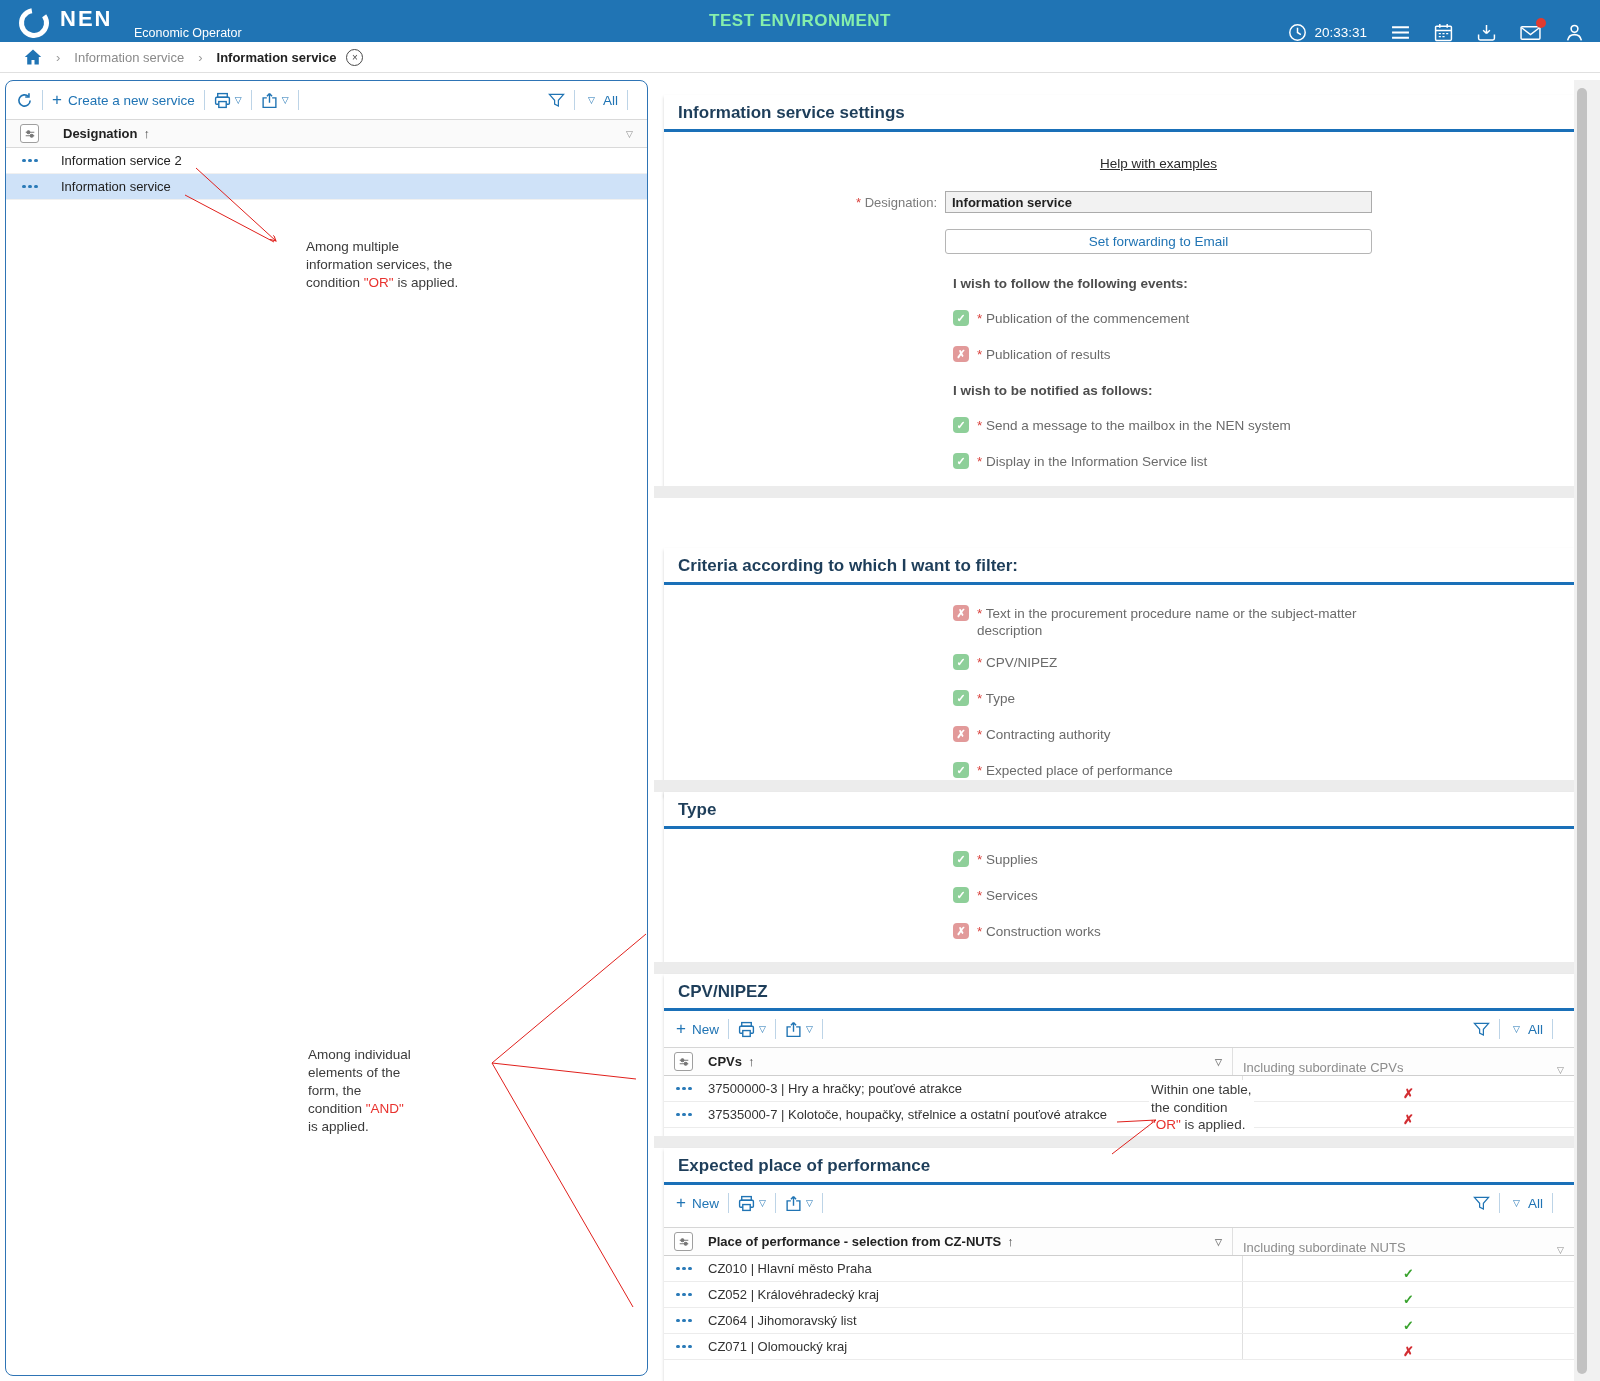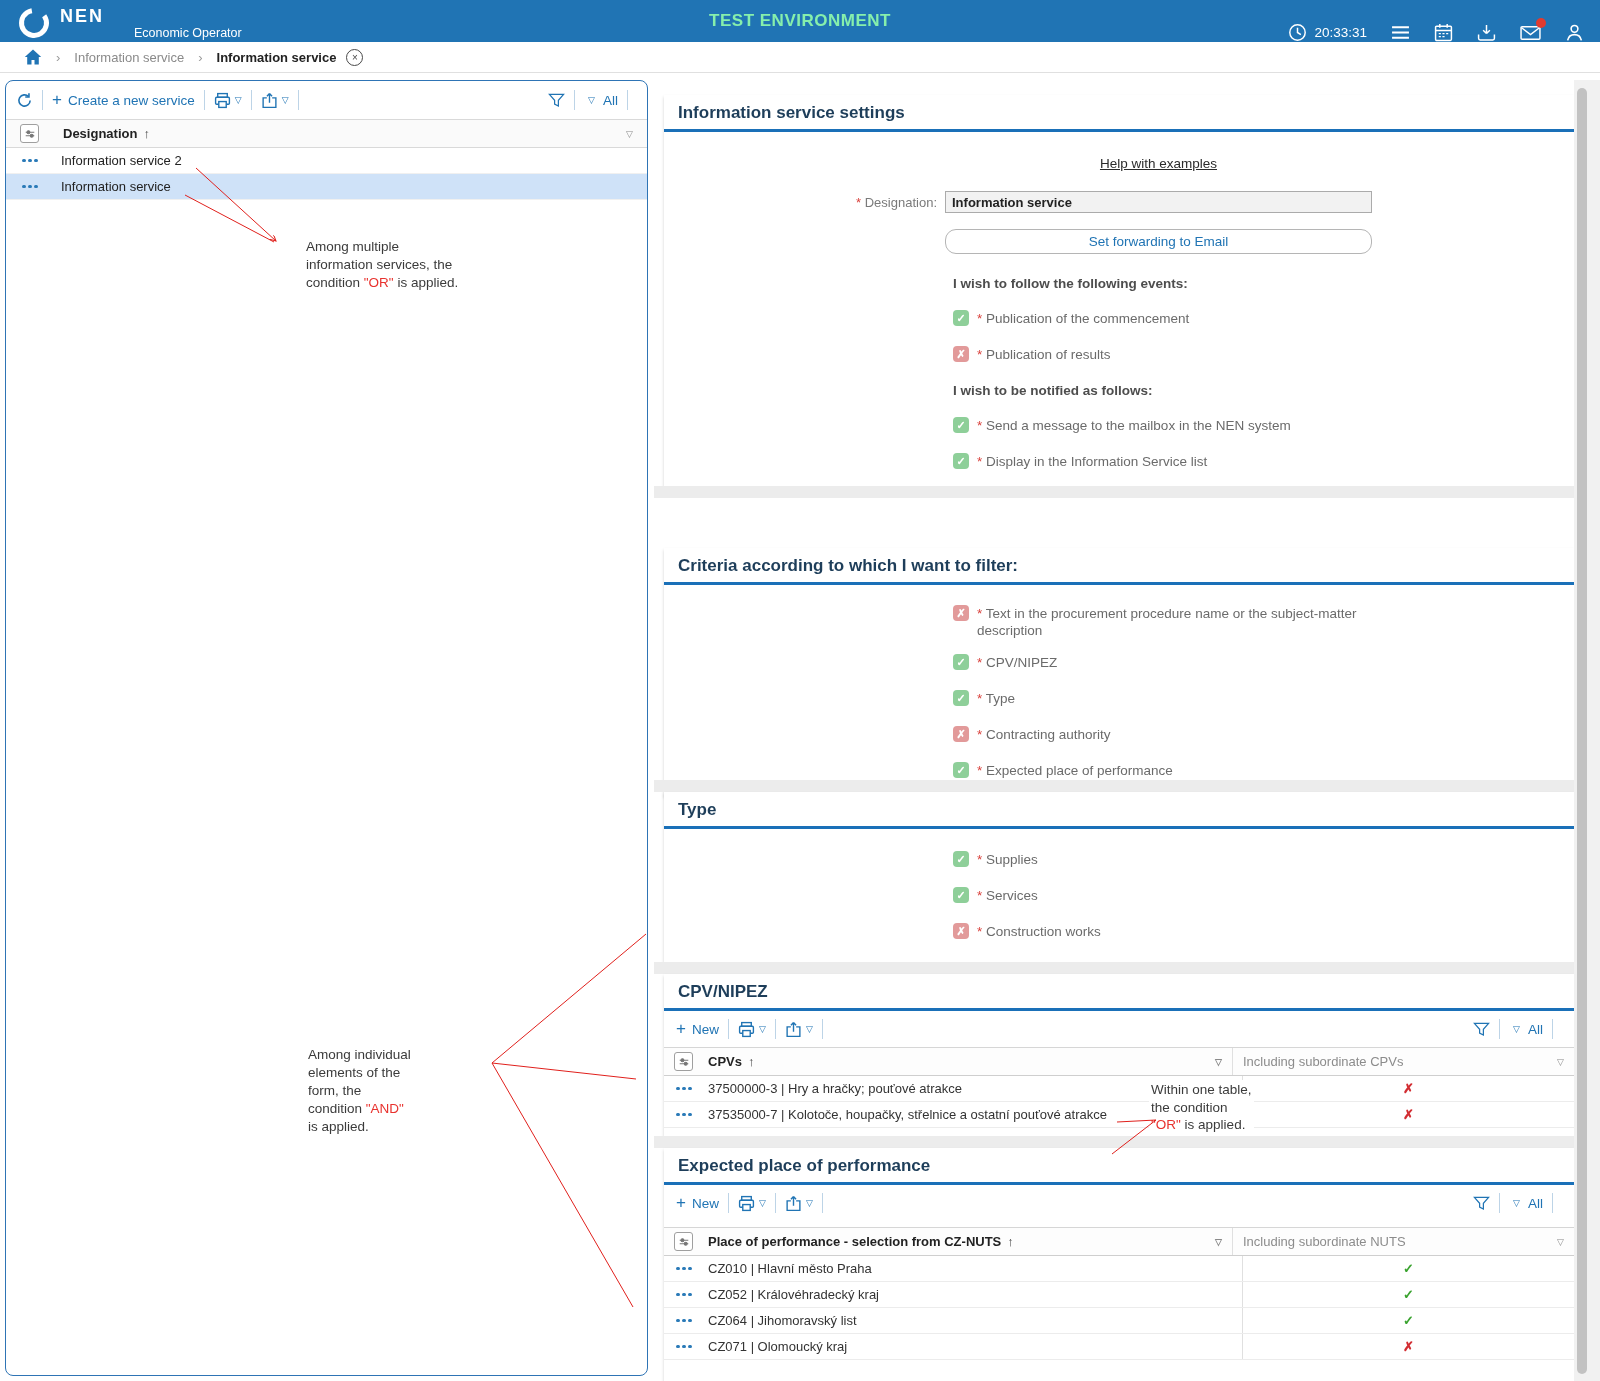--- a/index.html
+++ b/index.html
@@ -3,21 +3,21 @@
 <meta charset="utf-8">
 <style>
   html,body{margin:0;padding:0;background:#fff;}
   .page{position:relative;width:1600px;height:1381px;background:#fff;
         font-family:"Liberation Sans",sans-serif;overflow:hidden;color:#333;}
   
   .topbar{position:absolute;left:0;top:0;width:1600px;height:42px;background:#2074b4;
           display:flex;align-items:center;}
   .brand{display:flex;align-items:flex-start;margin-left:16px;position:relative;}
   .brand-logo{width:36px;height:36px;margin-top:3px;}
-  .brand-text{color:#fff;font-size:18px;font-weight:bold;letter-spacing:2px;margin-left:8px;margin-top:4px;}
+  .brand-text{color:#fff;font-size:22px;font-weight:bold;letter-spacing:2px;margin-left:8px;margin-top:4px;}
   .brand-sub{color:#fff;font-size:12.5px;position:absolute;left:118px;top:24px;white-space:nowrap;}
   .top-title{position:absolute;left:0;width:100%;text-align:center;color:#86efac;
              font-size:17px;font-weight:bold;letter-spacing:.5px;}
   .top-right{position:absolute;right:16px;top:0;height:42px;display:flex;align-items:flex-end;gap:24px;}
   .top-time{color:#fff;font-size:13.5px;display:flex;align-items:center;gap:7px;}
   .tico{width:19px;height:19px;display:inline-block;position:relative;cursor:pointer;}
   .badge{position:absolute;right:-5px;top:-5px;width:10px;height:10px;border-radius:50%;background:#e03b30;}
   
   .crumbbar{position:absolute;left:0;top:42px;width:1600px;height:30px;background:#fff;
             border-bottom:1px solid #e0e0e0;display:flex;align-items:center;font-size:13px;}
@@ -54,41 +54,41 @@
   .card{position:absolute;left:0;width:910px;background:#fff;box-shadow:0 2px 3px rgba(0,0,0,.18);}
   .card-title{font-size:17px;font-weight:bold;color:#1e3e5a;padding:8px 14px 6px 14px;}
   .card-rule{height:3px;background:#1a70b8;}
   .gapstrip{position:absolute;left:-10px;width:930px;height:12px;background:#ececec;}
   .formrow{display:flex;align-items:center;}
   .flabel{width:281px;text-align:right;padding-right:8px;color:#7a7a7a;font-size:13px;box-sizing:border-box;}
   .ffield{width:427px;}
   .req::before{content:"* ";color:#d9413c;}
   .inp{width:100%;height:22px;border:1px solid #ababab;background:#f2f2f2;font-family:"Liberation Sans",sans-serif;
        font-size:13px;font-weight:bold;color:#222;padding:0 6px;box-sizing:border-box;}
-  .btn{width:100%;height:25px;border:1px solid #b5b5b5;border-radius:11px;background:#fff;color:#2074b4;
+  .btn{width:100%;height:25px;border:1px solid #b5b5b5;border-radius:3px;background:#fff;color:#2074b4;
        font-size:13.5px;font-family:"Liberation Sans",sans-serif;cursor:pointer;}
   .helplink{display:block;text-align:center;width:427px;margin-left:281px;color:#2b2b2b;font-size:13.5px;
             text-decoration:underline;cursor:pointer;}
   .subhead{font-weight:bold;color:#4d4d4d;font-size:13.5px;margin-left:289px;}
   .cb-row{display:flex;align-items:flex-start;margin-left:289px;gap:8px;}
   .cb{width:16px;height:16px;border-radius:4px;flex:0 0 16px;display:inline-flex;align-items:center;
       justify-content:center;color:#fff;font-size:11px;font-weight:bold;cursor:pointer;}
   .cb[data-state="yes"]{background:#8ecf99;}
   .cb[data-state="yes"]::after{content:"✓";}
   .cb[data-state="no"]{background:#e29a9a;}
   .cb[data-state="no"]::after{content:"✗";}
   .cb-label{color:#6b6b6b;font-size:13.5px;line-height:17px;max-width:380px;}
   
   .rtoolbar{height:36px;display:flex;align-items:center;padding:0 12px;font-size:13.5px;}
   .rt-header{height:27px;border-top:1px solid #d6d6d6;border-bottom:1px solid #cfcfcf;background:#fdfdfd;
              display:flex;align-items:center;font-size:13px;}
   .rt-row{height:25px;display:flex;align-items:center;font-size:13px;border-bottom:1px solid #ececec;cursor:pointer;}
   .t-icon{width:44px;display:flex;}
   .t-name{flex:1;position:relative;display:flex;align-items:center;}
-  .t-inc{width:331px;border-left:1px solid #e0e0e0;align-self:stretch;display:flex;align-items:center;gap:8px;}
+  .t-inc{width:331px;border-left:1px solid #e0e0e0;align-self:stretch;display:flex;align-items:flex-end;gap:8px;}
   .rt-header .t-inc{color:#8c8c8c;padding-left:10px;}
   .rt-header .t-name{font-weight:bold;color:#222;}
   .colsort{position:absolute;right:10px;color:#8a8a8a;font-size:9px;cursor:pointer;}
   .mark{width:100%;text-align:center;font-weight:bold;font-size:13px;}
   .mark[data-state="yes"]{color:#3aa32f;}
   .mark[data-state="yes"]::after{content:"✓";}
   .mark[data-state="no"]{color:#d22d32;}
   .mark[data-state="no"]::after{content:"✗";}
   
   .sbar{position:absolute;left:1574px;top:80px;width:26px;height:1301px;background:#f1f1f1;}

